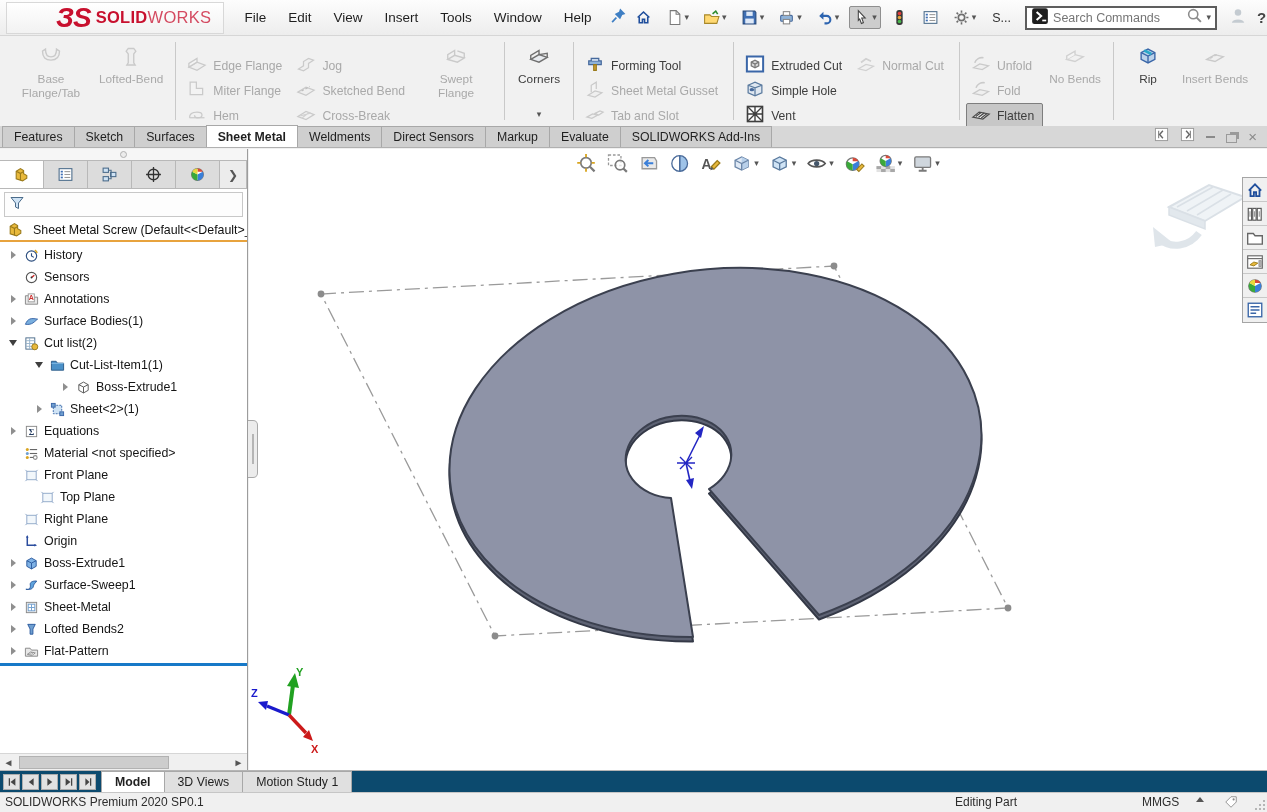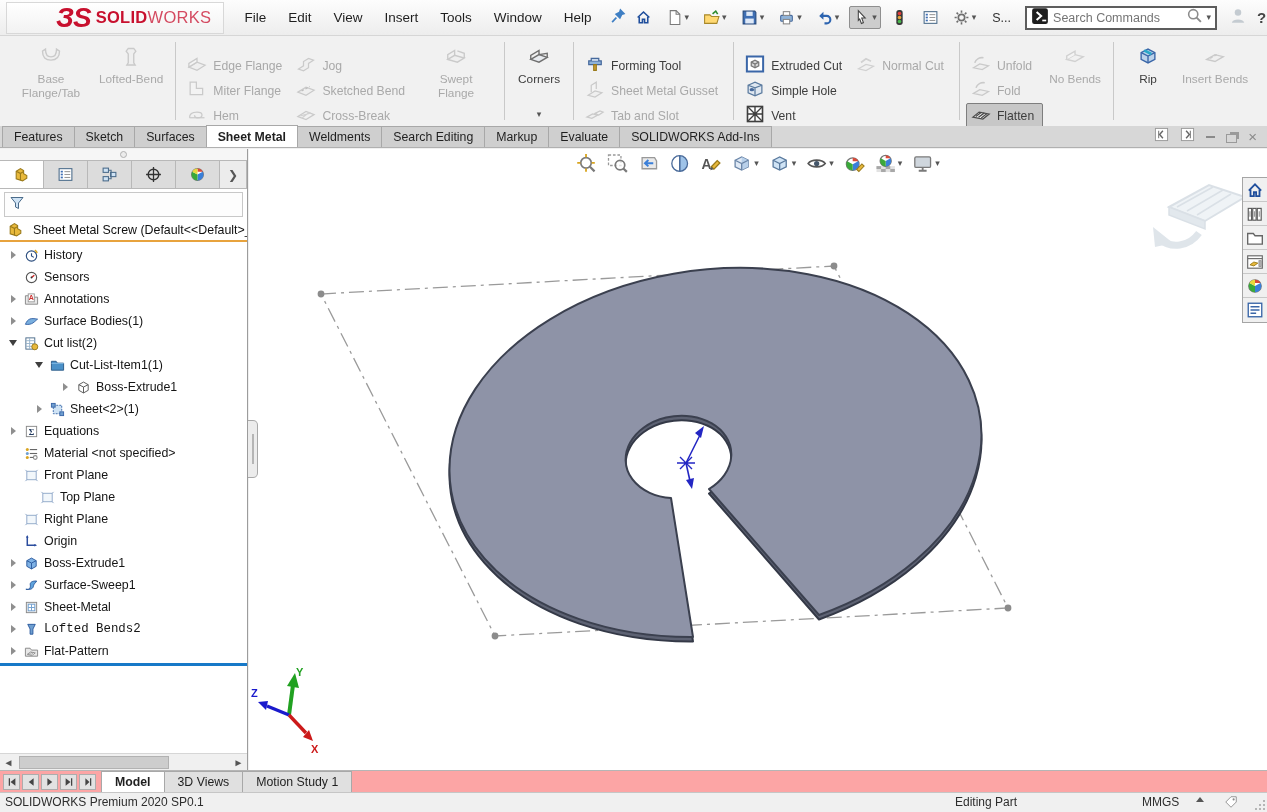--- a/index.html
+++ b/index.html
@@ -98,21 +98,21 @@
   .headsup { position:absolute; top:3px; left:50%; transform:translateX(-50%);
     display:flex; align-items:center; gap:8px; z-index:4; }
   .hbtn { display:flex; align-items:center; gap:2px; padding:1px; }
   .taskpane { position:absolute; right:0; top:28px; width:25px; background:#f0f0f0;
     border:1px solid #a5a5a5; border-right:none; display:flex; flex-direction:column; z-index:5; }
   .tpbtn { height:24px; display:flex; align-items:center; justify-content:center; border-bottom:1px solid #c8c8c8; }
   .tpbtn:last-child { border-bottom:none; }
   .vsvg { position:absolute; left:0; top:0; }
 
   
-  .motionbar { position:absolute; left:0; right:0; bottom:20px; height:22px; background:#fca5a5;
+  .motionbar { position:absolute; left:0; right:0; bottom:20px; height:22px; background:#0c4a6e;
     border-top:1px solid #b5b5b5; display:flex; align-items:flex-end; }
   .vcr { display:flex; align-items:center; gap:2px; padding:0 5px 2px 3px; }
   .vbtn { width:17px; height:16px; border:1px solid #adadad; background:#e2e2e2;
     display:flex; align-items:center; justify-content:center; }
   .btab { height:21px; padding:0 13px; display:flex; align-items:center; font-size:12.3px; color:#1f1f1f;
     background:#e0e0e0; border:1px solid #a8a8a8; border-bottom:none; margin-right:-1px; }
   .btab.active { background:#fff; font-weight:bold; }
   .statusbar { position:absolute; left:0; right:0; bottom:0; height:20px; background:#f0f0f0;
     border-top:1px solid #c6c6c6; font-size:12px; color:#2d2d2d; }
   .status-version { position:absolute; left:5px; top:2px; }
@@ -493,21 +493,21 @@
         </div>
       </div>
     </div>
 
   <div class="tabbar" id="tabbar">
       <div class="ctab">Features</div>
       <div class="ctab">Sketch</div>
       <div class="ctab">Surfaces</div>
       <div class="ctab active">Sheet Metal</div>
       <div class="ctab">Weldments</div>
-      <div class="ctab">Search Editing</div>
+      <div class="ctab">Direct Sensors</div>
       <div class="ctab">Markup</div>
       <div class="ctab">Evaluate</div>
       <div class="ctab">SOLIDWORKS Add-Ins</div>
       <div class="docctrl">
         <span><svg width="15" height="15" viewBox="0 0 16 16" xmlns="http://www.w3.org/2000/svg">
             <rect x="1.5" y="1.5" width="13" height="13" fill="#fff" stroke="#999"></rect>
             <path d="M9.5 4 6 8l3.5 4" fill="none" stroke="#666" stroke-width="1.5"></path>
             <path d="M5 4v8" stroke="#666"></path>
           </svg></span>
         <span><svg width="15" height="15" viewBox="0 0 16 16" xmlns="http://www.w3.org/2000/svg">
@@ -788,21 +788,21 @@
           </span>
           <span class="ticon">
             <svg width="15" height="15" viewBox="0 0 16 16" xmlns="http://www.w3.org/2000/svg">
               <rect x="2.5" y="2.5" width="11" height="11" fill="#ededed" stroke="#888"></rect>
               <rect x="4.5" y="4.5" width="7" height="7" fill="#fff" stroke="#6f9fd0"></rect>
               <path d="M4.5 8h7M8 4.5v7" stroke="#6f9fd0"></path>
             </svg>
           </span>
           <span>Sheet-Metal</span>
         </div>
-        <div class="trow" style="padding-left: 6px; font-family: Liberation Mono, monospace;">
+        <div class="trow" style="padding-left: 6px;">
           <span class="arrow-box">
             <span class="tri-r"></span>
           </span>
           <span class="ticon">
             <svg width="15" height="15" viewBox="0 0 16 16" xmlns="http://www.w3.org/2000/svg">
               <path d="M4 2.5h8L9.5 7.5V13h-3V7.5z" fill="#6f9fd0" stroke="#2b5a9e"></path>
             </svg>
           </span>
           <span>Lofted Bends2</span>
         </div>

